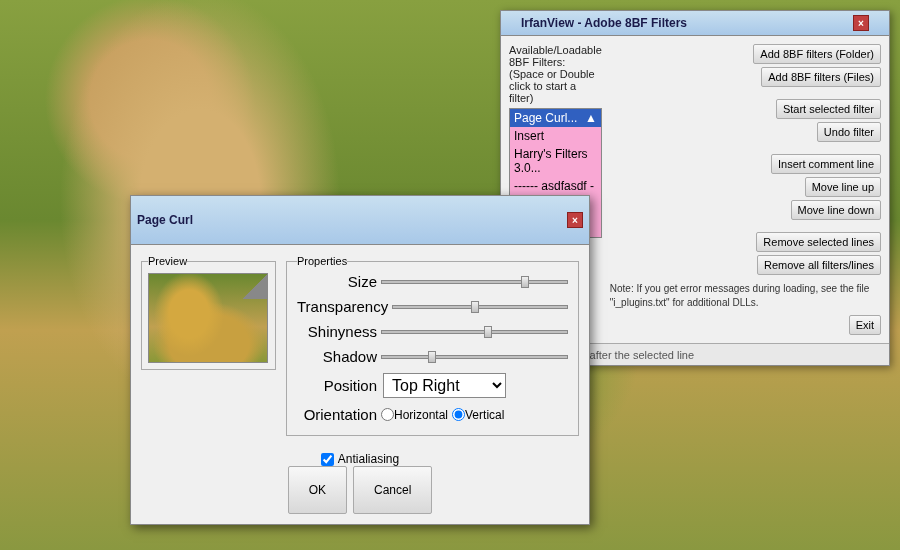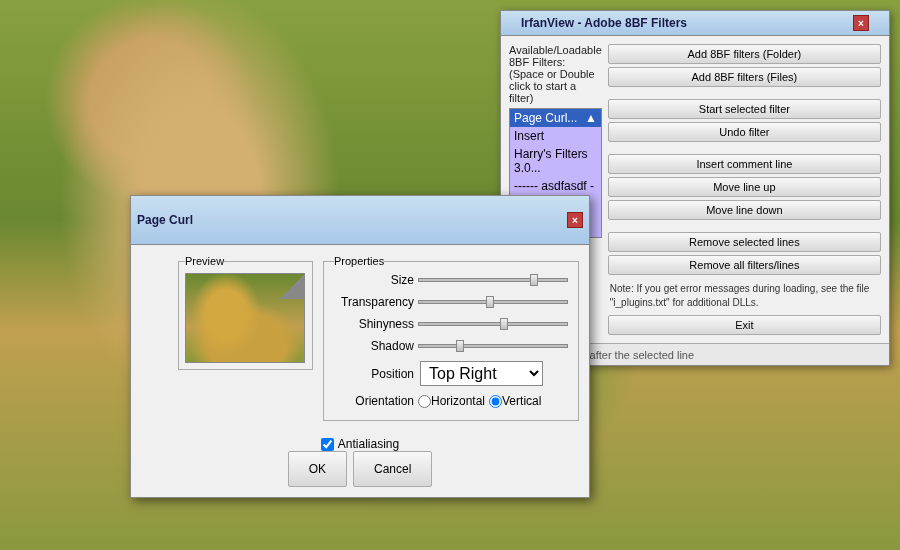--- a/index.html
+++ b/index.html
@@ -81,21 +81,21 @@
     .filter-label {
       font-size: 11px;
       color: #222;
       margin-bottom: 4px;
     }
 
     .filter-list {
       width: 100%;
       height: 130px;
       border: 1px solid #888;
-      background: #c4b5fd;
+      background: #f9a8d4;
       overflow-y: auto;
       margin-bottom: 4px;
     }
     .filter-item {
       padding: 2px 4px;
       cursor: pointer;
       font-size: 12px;
       display: flex;
       align-items: center;
       justify-content: space-between;
@@ -103,20 +103,21 @@
     .filter-item.selected {
       background: #3060c0;
       color: white;
     }
 
     .irfan-buttons {
       display: flex;
       flex-direction: column;
       gap: 3px;
       min-width: 130px;
+      align-items: flex-end;
     }
 
     .win-btn {
       background: linear-gradient(to bottom, #f8f8f8, #d8d8d8);
       border: 1px solid #aaa;
       border-radius: 2px;
       padding: 3px 6px;
       font-size: 11px;
       cursor: pointer;
       text-align: center;
@@ -197,21 +198,21 @@
       background: linear-gradient(135deg, transparent 50%, #888 51%);
     }
 
     .prop-row {
       display: flex;
       align-items: center;
       margin-bottom: 8px;
       gap: 4px;
     }
     .prop-label {
-      font-size: 12px;
+      font-size: 15px;
       min-width: 80px;
       text-align: right;
     }
     .prop-slider-track {
       flex: 1;
       height: 4px;
       background: #c0c0c0;
       border: 1px solid #888;
       position: relative;
     }
@@ -262,21 +263,21 @@
       gap: 4px;
     }
     .footer-buttons {
       display: flex;
       gap: 6px;
     }
     .dialog-btn {
       background: linear-gradient(to bottom, #f8f8f8, #d8d8d8);
       border: 1px solid #aaa;
       border-radius: 2px;
-      padding: 10px 20px;
+      padding: 16px 20px;
       font-size: 12px;
       cursor: pointer;
     }
   </style>
 </head>
 <body>
 
 <div class="bg">
   <div class="bg-dog"></div>
 </div>
@@ -335,21 +336,21 @@
 </div>
 
 <div class="pagecurl-window">
   <div class="pagecurl-titlebar">
     <span class="pagecurl-title">Page Curl</span>
     <div class="win-close-btn">×</div>
   </div>
   <div class="pagecurl-body">
 
     <div>
-      <fieldset style="border:1px solid #aaa; padding:6px; min-width:135px;margin-left:37px;">
+      <fieldset style="border:1px solid #aaa; padding:6px; min-width:135px;">
         <legend style="font-size:11px;">Preview</legend>
         <div class="preview-img">
           <div class="preview-dog"></div>
           <div class="preview-curl"></div>
         </div>
       </fieldset>
     </div>
 
     <div style="flex:1;">
       <fieldset style="border:1px solid #aaa; padding:6px 10px;">

